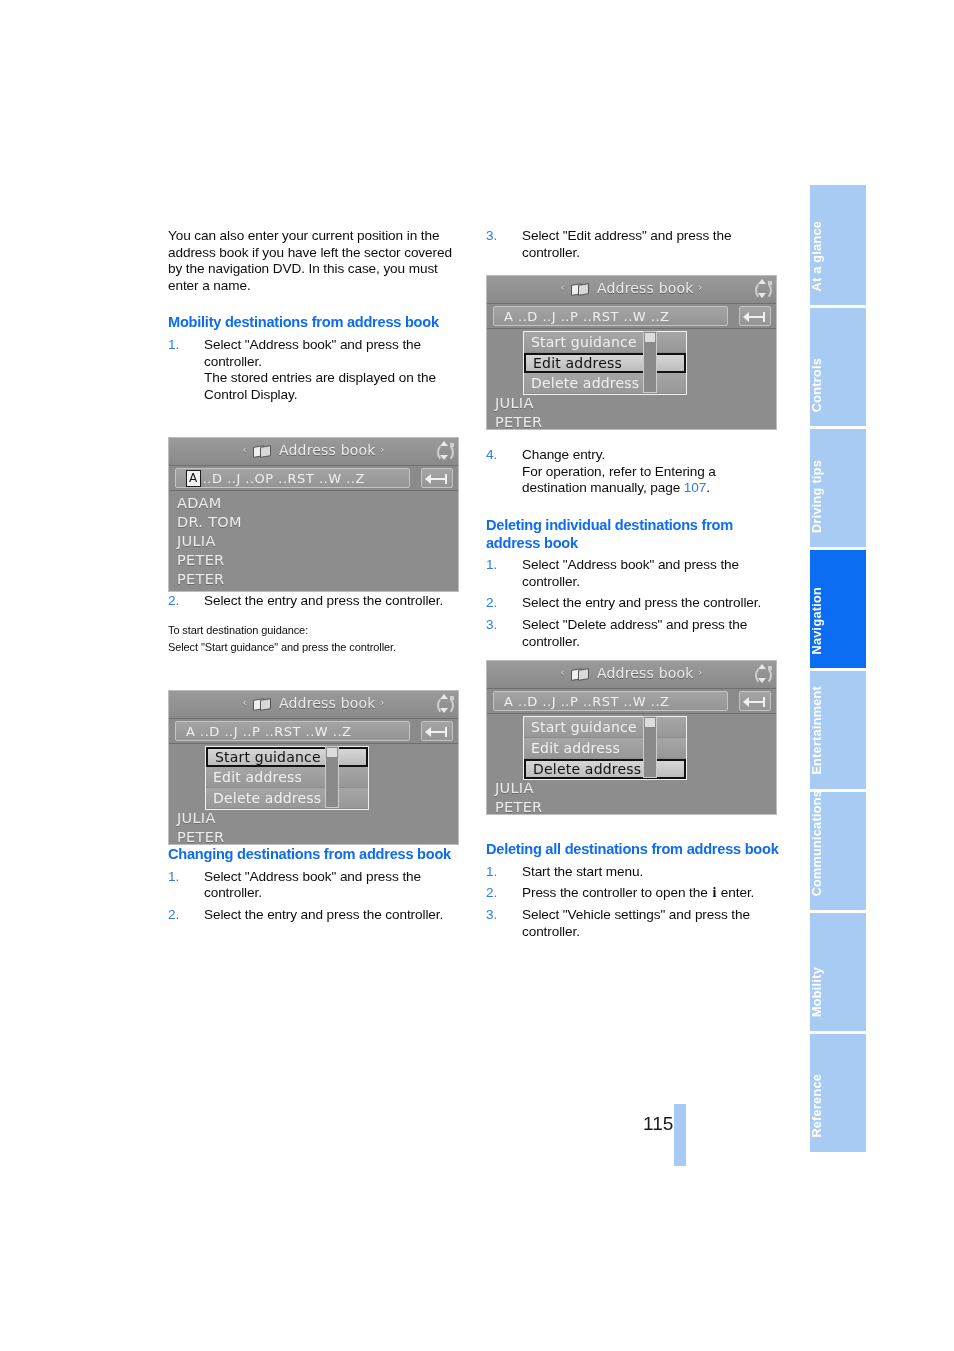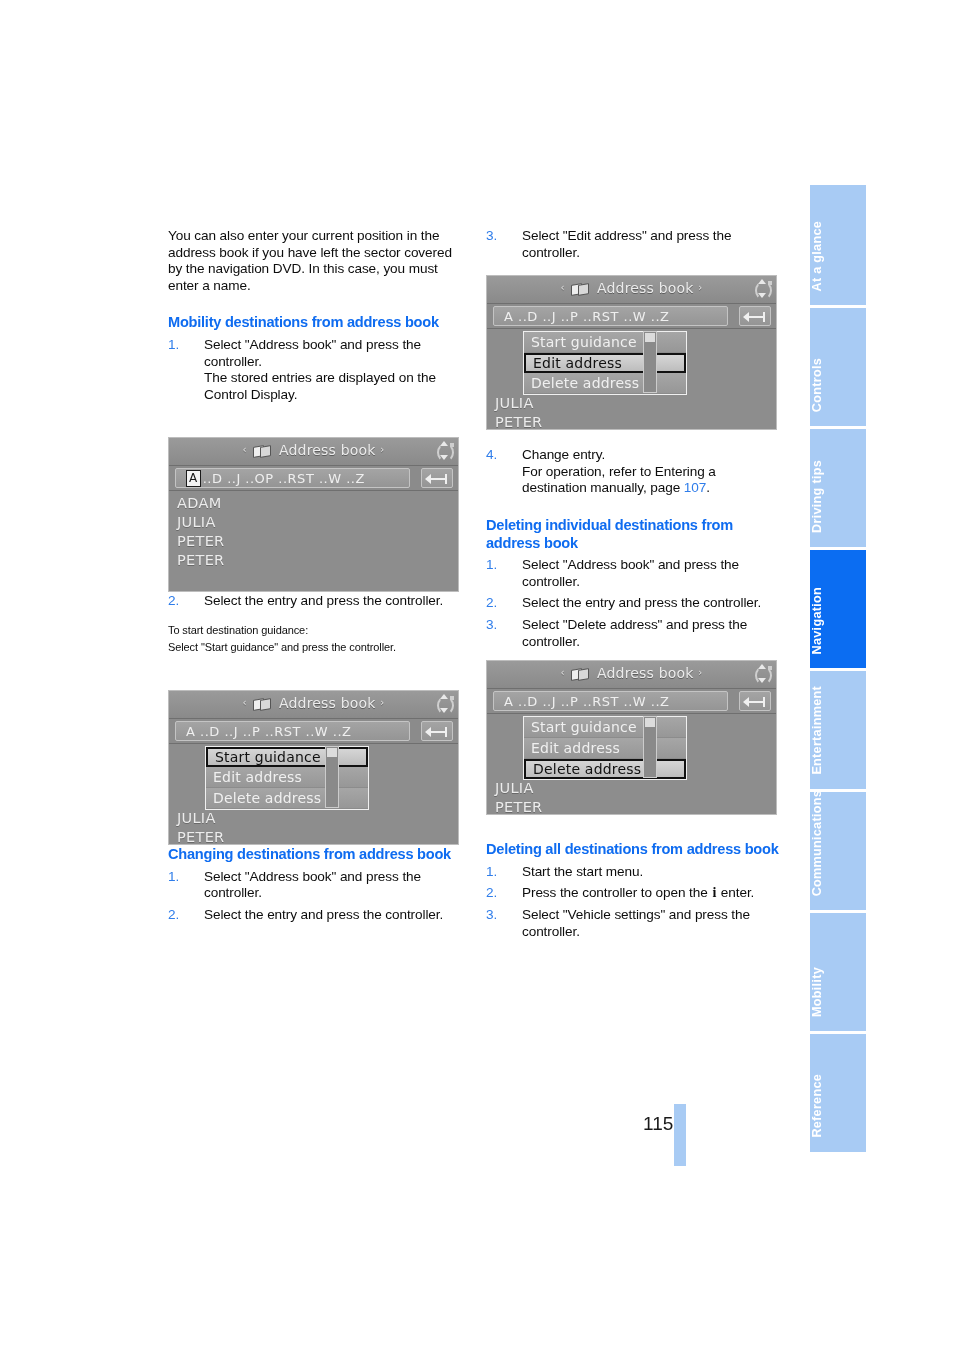--- a/index.html
+++ b/index.html
@@ -489,20 +489,21 @@
         <span class="sel">A</span><span>..D ..J ..OP ..RST ..W ..Z</span>
       </div>
       <div class="ns-back">
         <span class="arrowhead"></span>
           <span class="arrowline"></span>
           <span class="stop"></span>
       </div>
     </div>
     <div class="ns-list">
       <div class="ns-entry">ADAM</div>
+      <div class="ns-entry">DR. TOM</div>
       <div class="ns-entry">JULIA</div>
       <div class="ns-entry">PETER</div>
       <div class="ns-entry">PETER</div>
     </div>
 
   </div>
 
   <div class="navshot" style="left:168px; top:690px;">
     <div class="ns-titlebar">
       <div class="ns-title">

